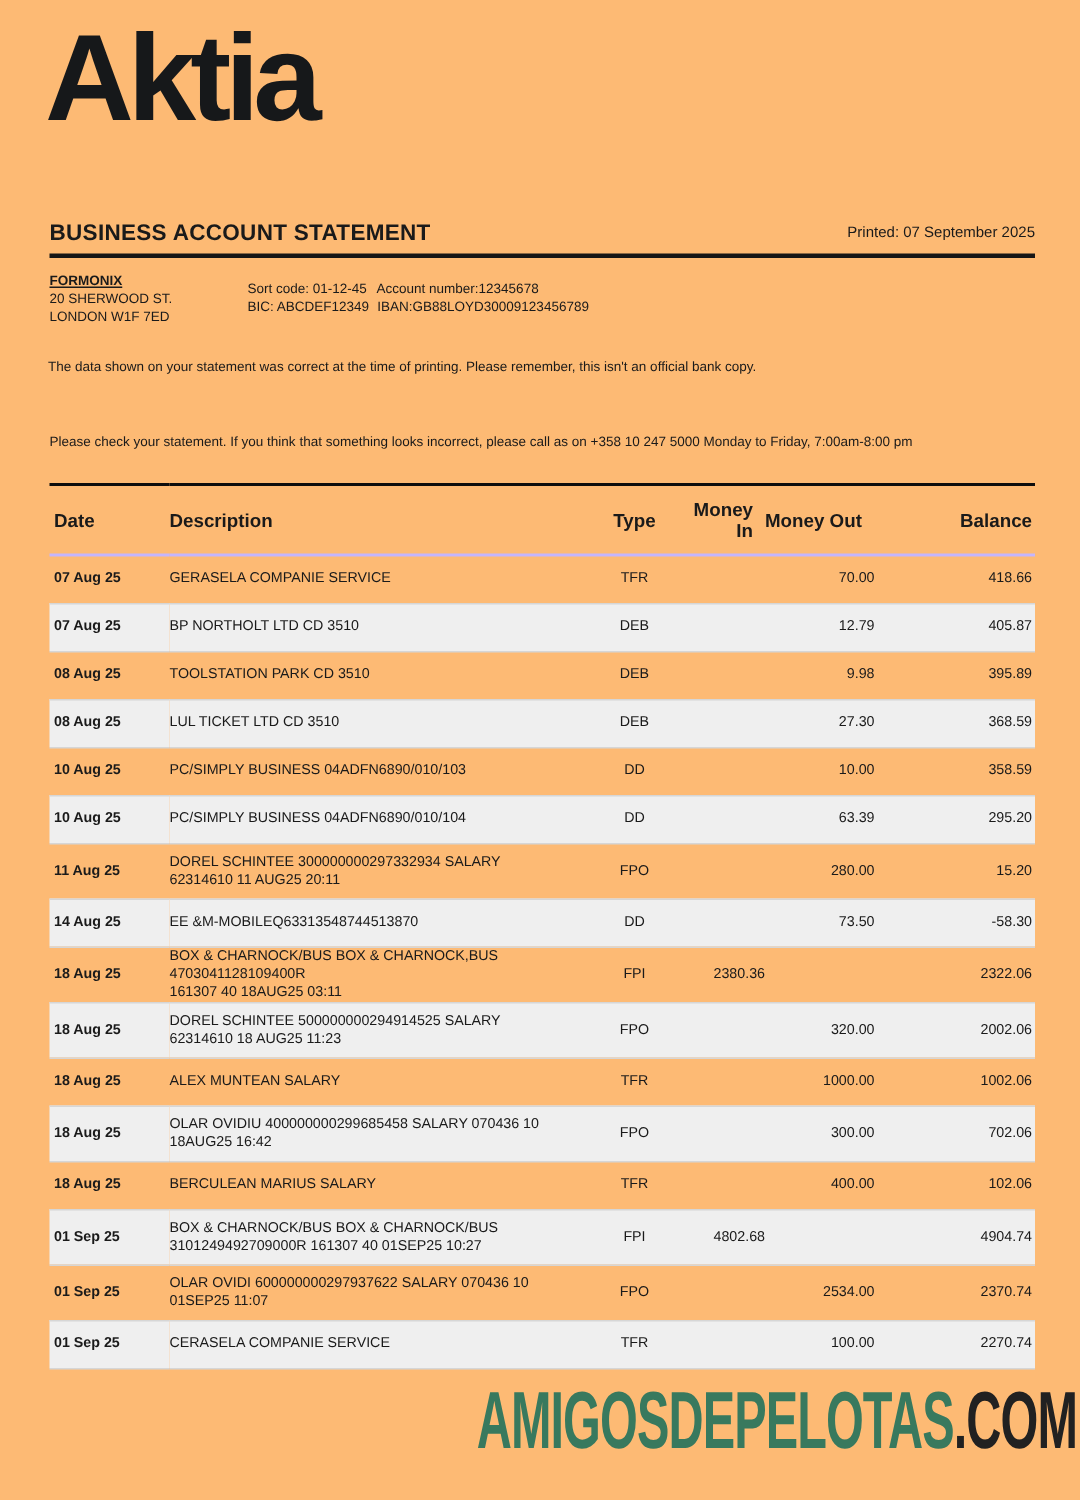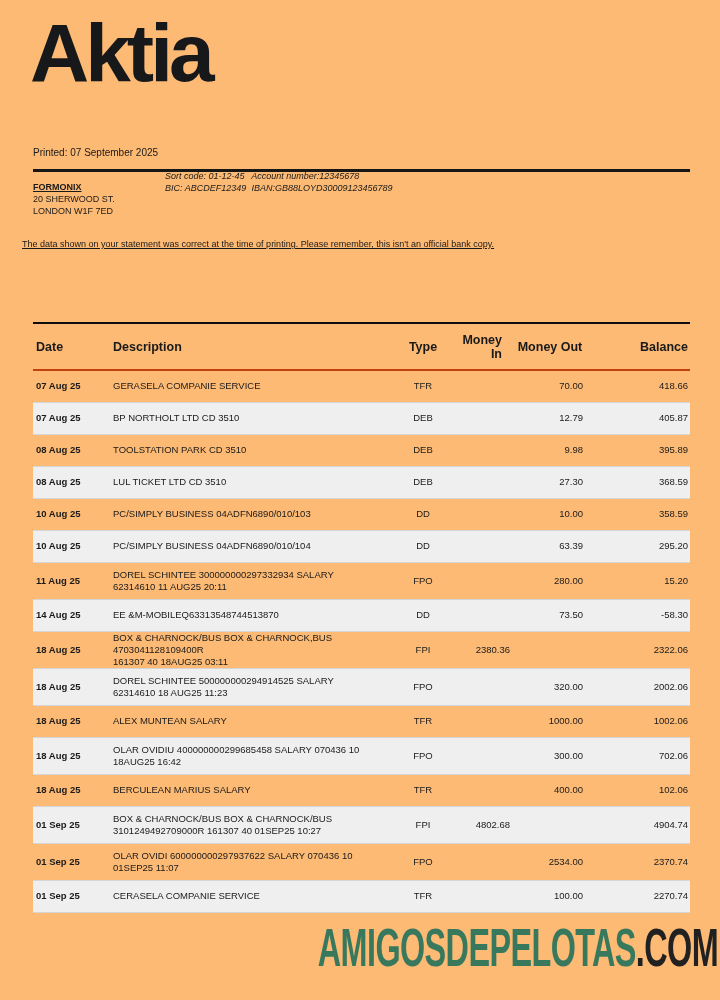--- a/index.html
+++ b/index.html
@@ -11,35 +11,35 @@
           letter-spacing:-4px; color:#16181a; line-height:1; }
 
   .title-row { position:absolute; left:33px; right:30px; top:147px;
                display:flex; justify-content:space-between; align-items:flex-end; }
   .title { font-size:15px; font-weight:bold; letter-spacing:0.2px; }
   .printed { font-size:10px; margin-bottom:3px; }
   .title-rule { position:absolute; left:33px; right:30px; top:169px; height:2.5px; background:#161616; }
 
   .acct-left { position:absolute; left:33px; top:181px; font-size:9px; line-height:12px; }
   .acct-name { font-weight:bold;text-decoration:underline; }
-  .acct-right { position:absolute; left:165px; top:170px; font-size:9px; line-height:12px;font-style:italic; }
+  .acct-right { position:absolute; left:165px; top:186px; font-size:9px; line-height:12px; }
   .acct-cell-a { display:inline-block; width:84px; }
 
-  .notice1 { position:absolute; left:22px; top:239px; font-size:9px;text-decoration:underline; }
+  .notice1 { position:absolute; left:32px; top:239px; font-size:9px; }
   .notice2 { position:absolute; left:33px; top:289px; font-size:9px; }
 
   .stmt-table { position:absolute; left:33px; top:322px; width:657px;
                 border-collapse:collapse; table-layout:fixed; }
-  .stmt-table thead tr { border-top:2.5px solid #0d0d0d; border-bottom:2px solid #c2410c;margin-left:18px; }
+  .stmt-table thead tr { border-top:2.5px solid #0d0d0d; border-bottom:2px solid #c4b5fd;margin-left:18px; }
   .stmt-table th { font-size:12.5px; font-weight:bold; padding:9px 0 8px 0; }
   th.c-date  { text-align:left; padding-left:3px; }
   th.c-desc  { text-align:left; }
   th.c-type  { text-align:center; }
   th.c-in    { text-align:right; padding-right:8px; }
-  th.c-out   { text-align:center; padding-right:2px; }
+  th.c-out   { text-align:left; padding-right:2px; }
   th.c-bal   { text-align:right; padding-right:2px; }
 
   .stmt-table tbody tr { height:32px; border-top:1px solid var(--divider,#d6d6d6); }
   .stmt-table tbody tr:first-child { border-top:none; }
   .stmt-table tbody { border-bottom:1px solid var(--divider,#d6d6d6); }
   .stmt-table tbody tr.zebra { background:var(--zebra,#efefef); }
   .stmt-table tbody tr.two-line { height:37px; }
   .stmt-table td { font-size:9.5px; line-height:12px; vertical-align:middle; }
   td.date    { font-weight:bold; padding-left:3px; }
   td.type    { text-align:center; }
@@ -52,20 +52,21 @@
                transform:scaleX(0.60); transform-origin:100% 50%; }
 </style>
 </head>
 <body>
 
 <div id="page">
 
   <div class="logo">Aktia</div>
 
   <div class="title-row">
+    <div class="title">BUSINESS ACCOUNT STATEMENT</div>
     <div class="printed">Printed: 07 September 2025</div>
   </div>
   <div class="title-rule"></div>
 
   <div class="acct-left">
     <div class="acct-name">FORMONIX</div>
     <div>20 SHERWOOD ST.</div>
     <div>LONDON W1F 7ED</div>
   </div>
 
@@ -74,20 +75,21 @@
       <span class="acct-cell-a">Sort code: 01-12-45</span>
       <span>Account number:12345678</span>
     </div>
     <div class="acct-line">
       <span class="acct-cell-a">BIC: ABCDEF12349</span>
       <span>IBAN:GB88LOYD30009123456789</span>
     </div>
   </div>
 
   <div class="notice1">The data shown on your statement was correct at the time of printing. Please remember, this isn't an official bank copy.</div>
+  <div class="notice2">Please check your statement. If you think that something looks incorrect, please call as on +358 10 247 5000 Monday to Friday, 7:00am-8:00 pm</div>
 
   <table class="stmt-table">
     <colgroup>
       <col style="width:80px">
         <col style="width:285px">
         <col style="width:50px">
       <col style="width:62px">
         <col style="width:82px">
         <col style="width:98px">
     </colgroup>

